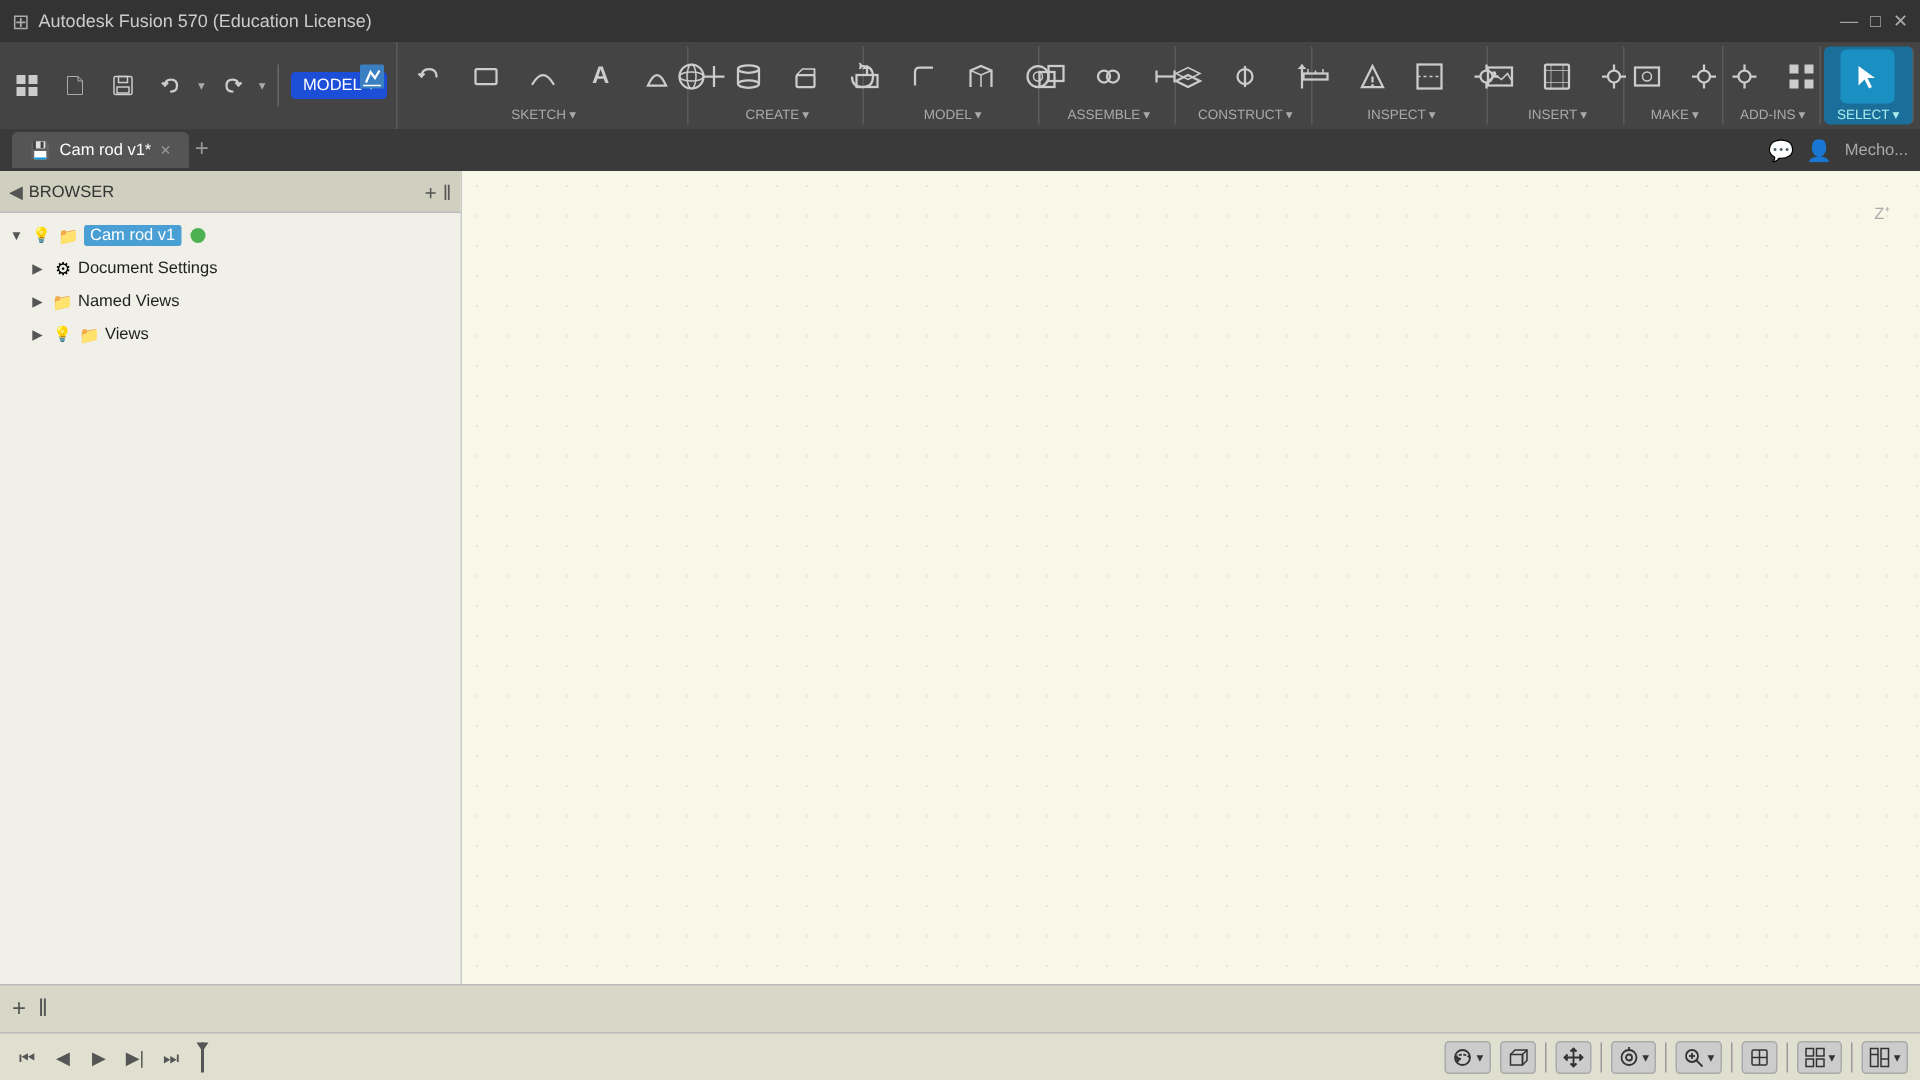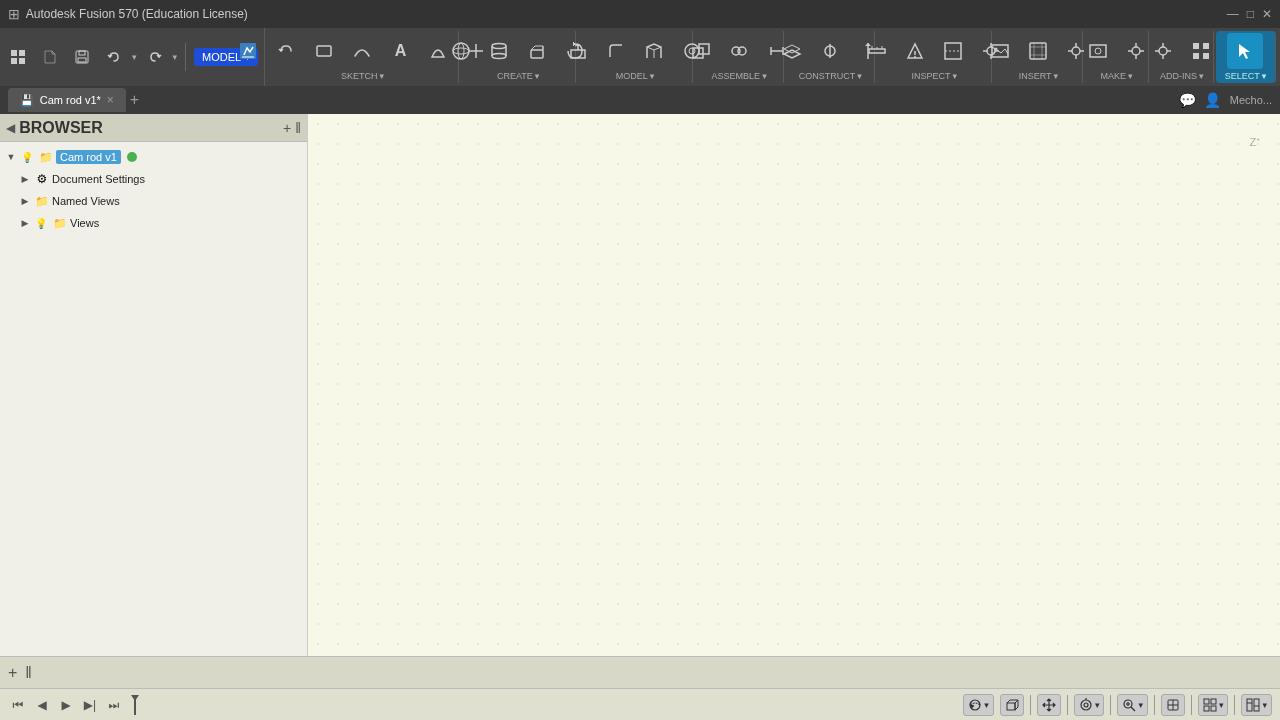--- a/index.html
+++ b/index.html
@@ -166,22 +166,22 @@
 
     #browser-header-left {
       display: flex;
       align-items: center;
       gap: 4px;
     }
 
     #browser-collapse { color: #555; font-size: 12px; cursor: pointer; }
 
     #browser-title {
-      font-size: 16px;
-      font-weight: bold;
+      font-size: 11px;
+      font-weight: normal;
       color: #333;
     }
 
     #browser-actions {
       display: flex;
       align-items: center;
       gap: 4px;
     }
 
     .browser-action-btn {

